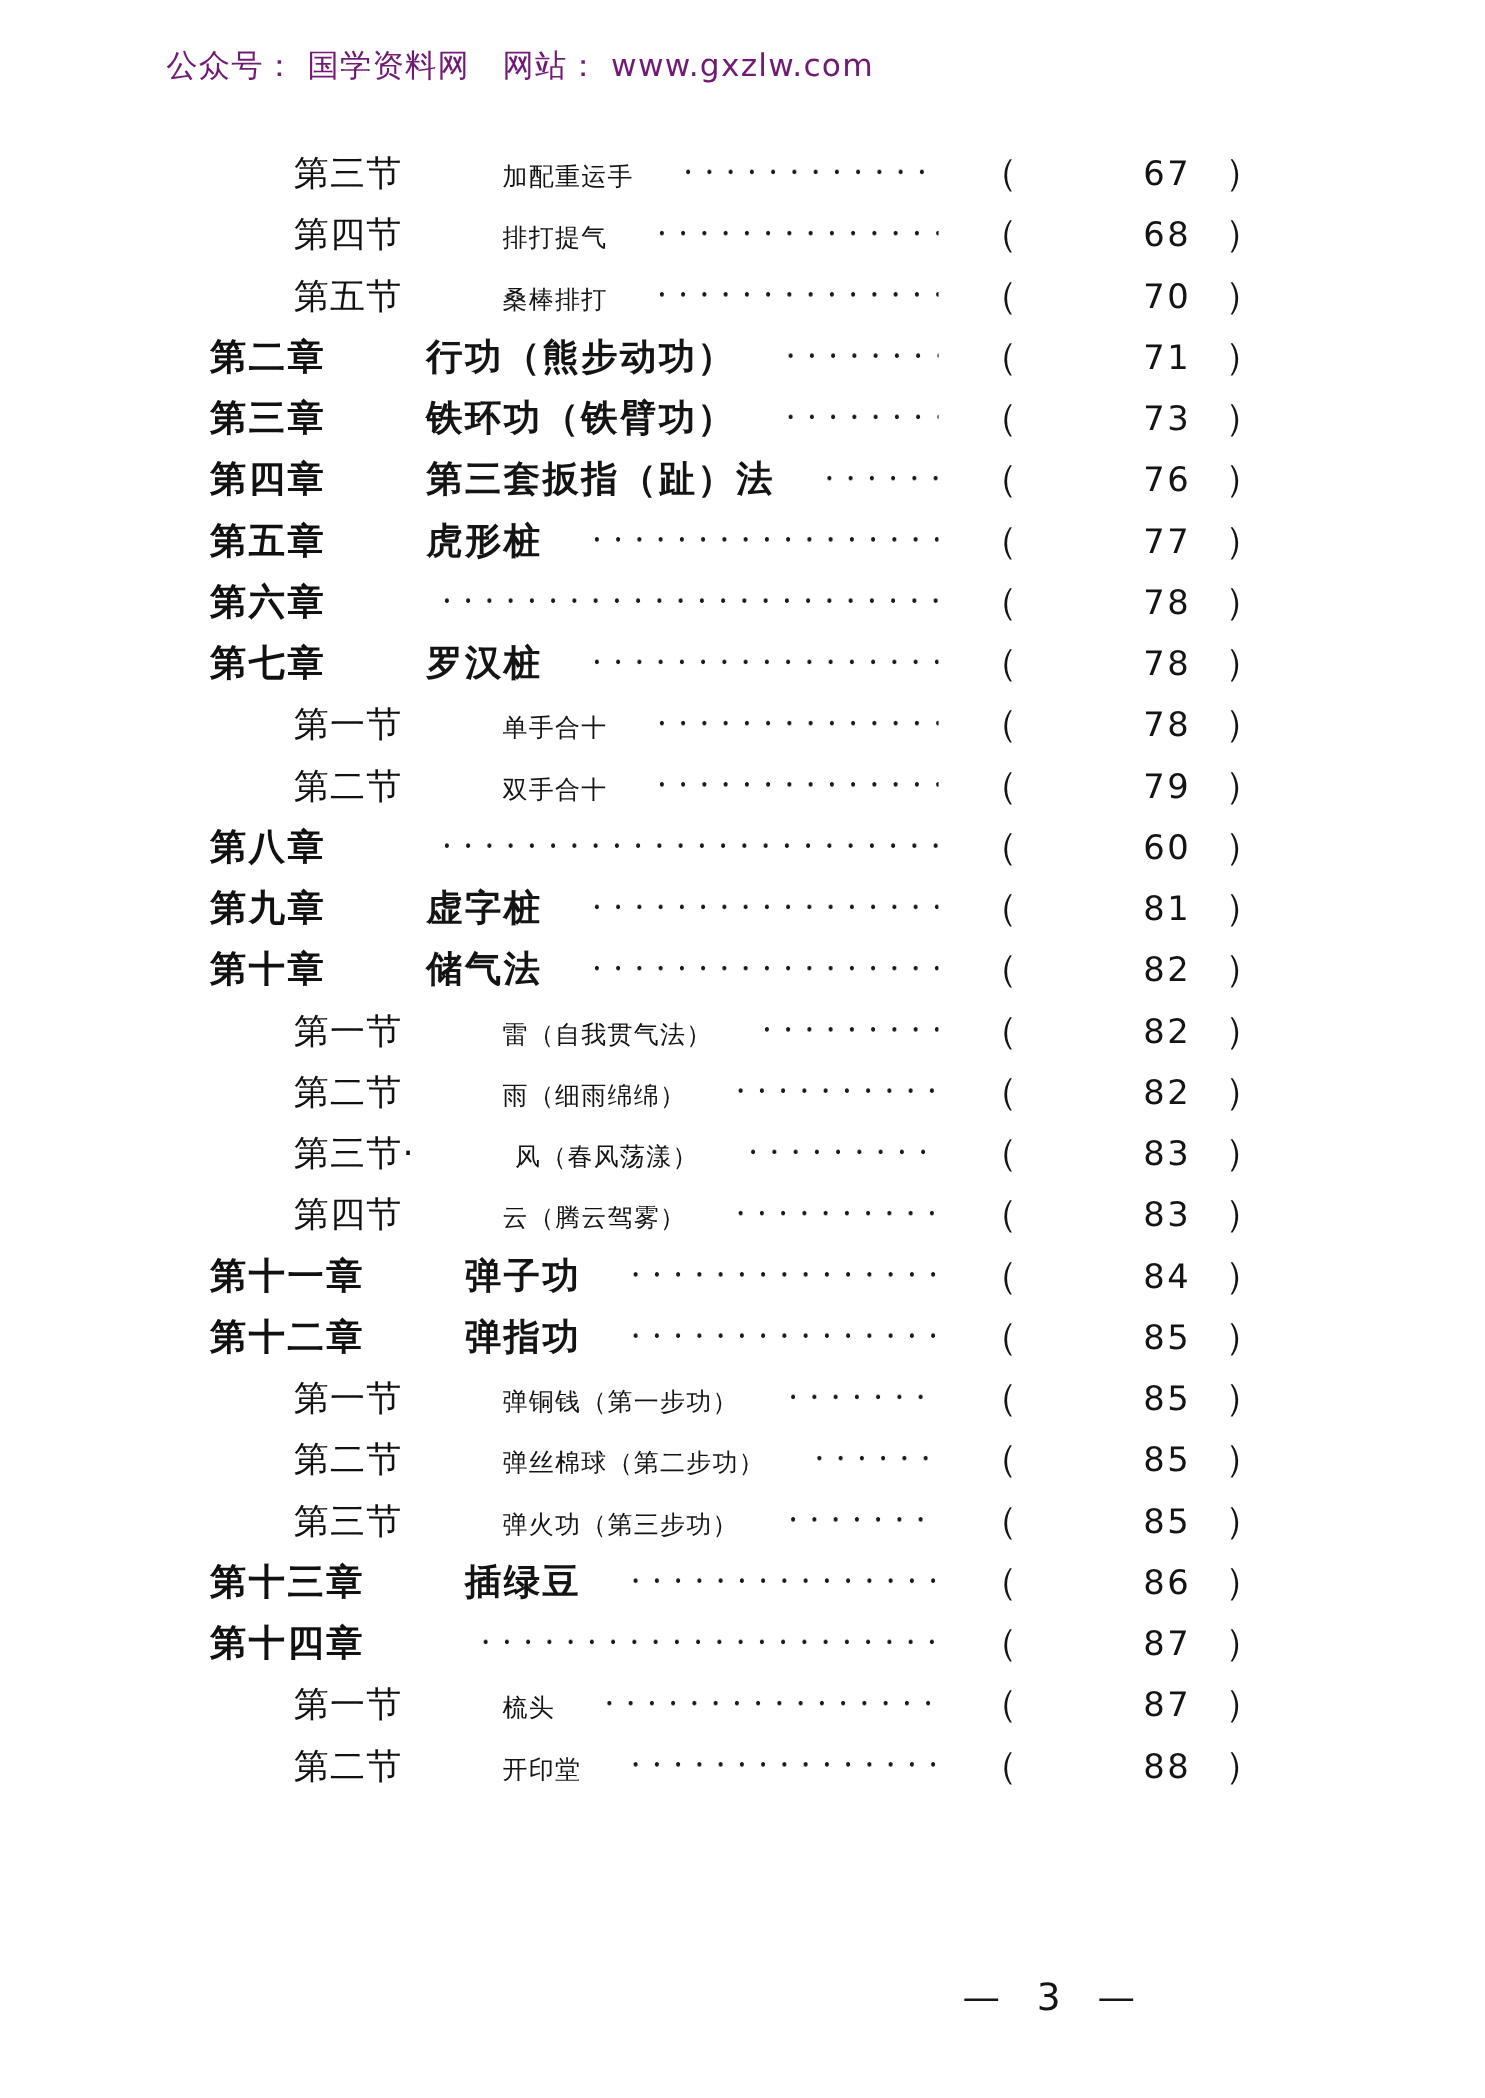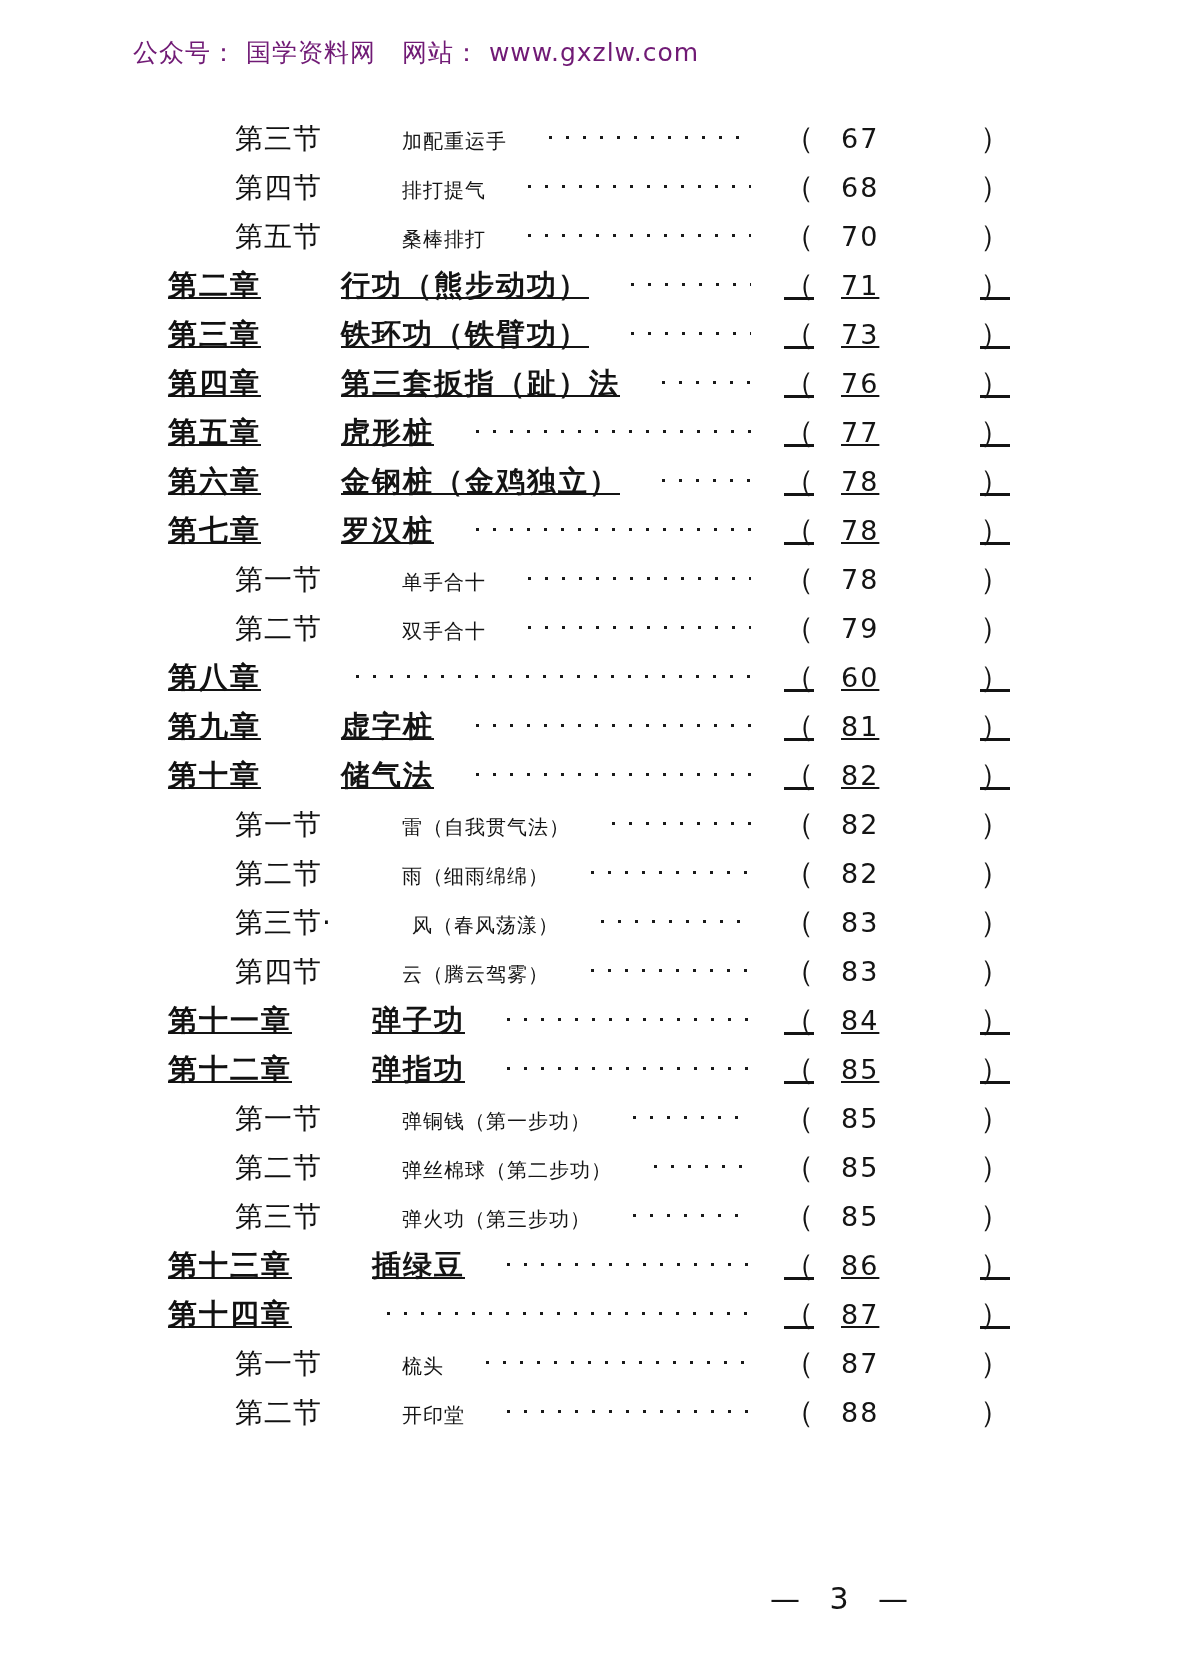--- a/index.html
+++ b/index.html
@@ -35,21 +35,21 @@
     left: 150px;
     width: 860px;
   }
   .toc-row {
     display: flex;
     align-items: baseline;
     height: 49px;
     white-space: nowrap;
     gap: 27px;
   }
-  .indent-chapter { padding-left: 18px; text-decoration: underline; }
+  .indent-chapter { padding-left: 18px; }
   .indent-section { padding-left: 85px; }
 
   .label {
     font-size: 28px;
     letter-spacing: 1px;
     color: #111;
   }
   .chapter .label {
     font-weight: bold;
     font-size: 29px;
@@ -80,21 +80,21 @@
     right: 0;
     bottom: 8px;
     height: 5px;
     background-image: radial-gradient(circle, #1a1a1a 1.6px, transparent 1.9px);
     background-size: 17px 5px;
     background-repeat: repeat-x;
   }
   .pagenum {
     font-size: 27px;
     width: 112px;
-    text-align: left;
+    text-align: right;
     flex: 0 0 auto;
     letter-spacing: 2px;
     font-family: "DejaVu Sans", sans-serif;
   }
   .paren {
     font-size: 30px;
     flex: 0 0 auto;
   }
   .footer {
     position: absolute;
@@ -177,21 +177,20 @@
         <span class="gap-sm"></span>
         <span class="title">虎形桩</span>
         <span class="leader"></span>
         <span class="paren">（</span>
         <span class="pagenum">77</span>
         <span class="paren">）</span>
       </div>
       <div class="toc-row chapter indent-chapter">
         <span class="label">第六章</span>
         <span class="gap-sm"></span>
-        <span class="title">金钢桩（金鸡独立）</span>
         <span class="leader"></span>
         <span class="paren">（</span>
         <span class="pagenum">78</span>
         <span class="paren">）</span>
       </div>
       <div class="toc-row chapter indent-chapter">
         <span class="label">第七章</span>
         <span class="gap-sm"></span>
         <span class="title">罗汉桩</span>
         <span class="leader"></span>

